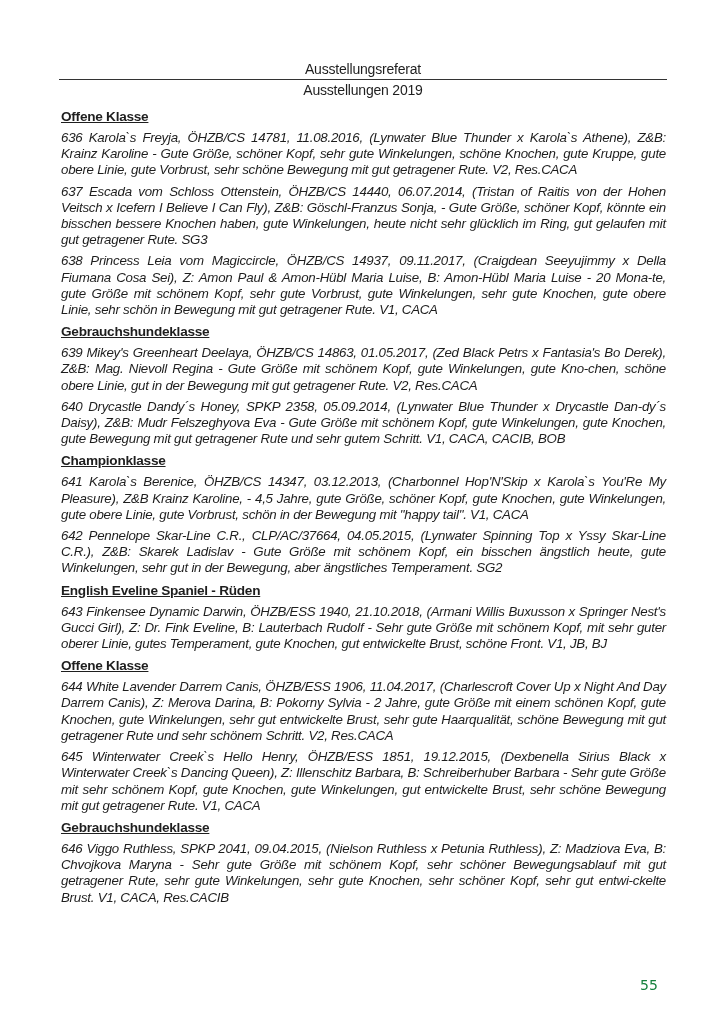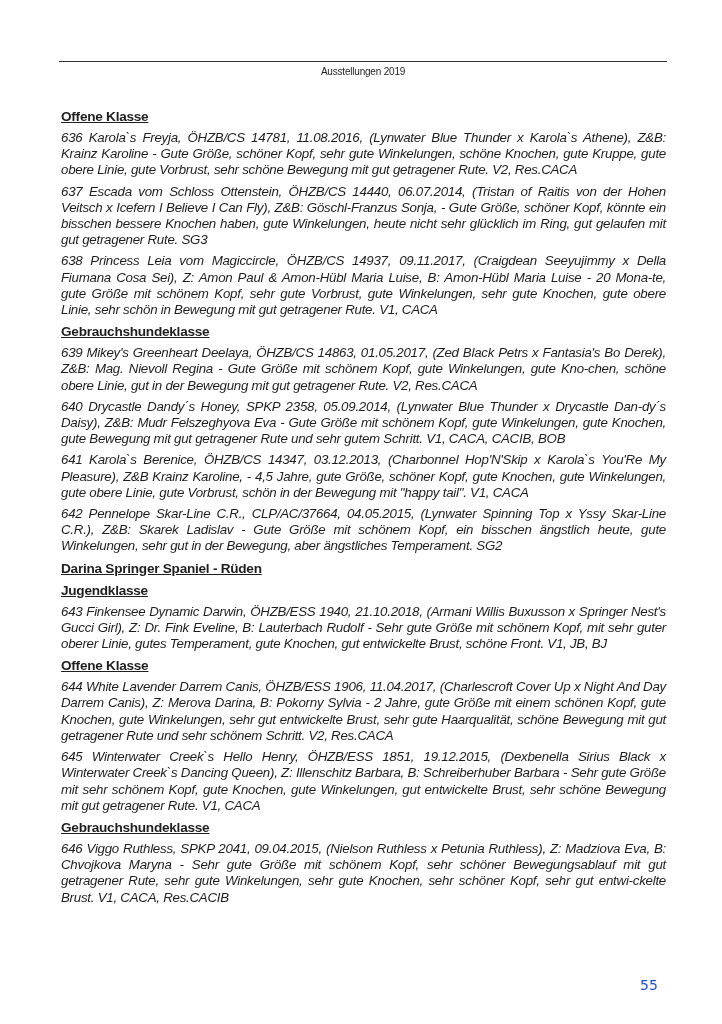--- a/index.html
+++ b/index.html
@@ -6,65 +6,66 @@
     body {
       width: 722px; height: 1024px; position: relative; overflow: hidden;
       font-family: "Liberation Sans", sans-serif; color: #1e1e1e;
     }
     .header { position: absolute; left: 59px; top: 60px; width: 608px; }
     .header-title {
       text-align: center; font-size: 14px; line-height: 18px; letter-spacing: -0.2px;
     }
     .header-rule { border: 0; border-top: 1px solid #333; margin: 1px 0 0 0; }
     .header-sub {
-      text-align: center; font-size: 10px; line-height: 18px; margin-top: 1px; letter-spacing: -0.2px;
+      text-align: center; font-size: 14px; line-height: 18px; margin-top: 1px; letter-spacing: -0.2px;
     }
     .content {
       position: absolute; left: 61px; top: 108px; width: 605px;
       font-size: 13.3px; line-height: 16.2px; letter-spacing: -0.25px;
     }
     .class-heading {
       font-weight: bold; font-size: 13.6px; margin: 0 0 4px 0; line-height: 18px; text-decoration: underline;
     }
     .breed-heading {
       font-weight: bold; text-decoration: underline; font-size: 13.6px; margin: 0 0 4px 0; line-height: 18px;
     }
     .entry {
       text-align: justify; margin: 0 0 5px 0; hyphens: manual; font-style: italic;
     }
     .page-number {
       position: absolute; left: 640px; top: 977px; font-size: 14px;
-      font-family: "DejaVu Sans", sans-serif; color: #1d4ed8;
+      font-family: "DejaVu Sans", sans-serif; color: #15803d;
     }
   </style>
 </head>
 <body>
 
 <div class="header">
+  <div class="header-title">Ausstellungsreferat</div>
   <hr class="header-rule">
   <div class="header-sub">Ausstellungen 2019</div>
 </div>
 
 <div class="content">
 
   <div class="class-heading">Offene Klasse</div>
   <p class="entry">636 Karola`s Freyja, ÖHZB/CS 14781, 11.08.2016, (Lynwater Blue Thunder x Karola`s Athene), Z&amp;B: Krainz Karoline - Gute Größe, schöner Kopf, sehr gute Winkelungen, schöne Knochen, gute Kruppe, gute obere Linie, gute Vorbrust, sehr schöne Bewegung mit gut getragener Rute. V2, Res.CACA</p>
   <p class="entry">637 Escada vom Schloss Ottenstein, ÖHZB/CS 14440, 06.07.2014, (Tristan of Raitis von der Hohen Veitsch x Icefern I Believe I Can Fly), Z&amp;B: Göschl-Franzus Sonja, - Gute Größe, schöner Kopf, könnte ein bisschen bessere Knochen haben, gute Winkelungen, heute nicht sehr glücklich im Ring, gut gelaufen mit gut getragener Rute. SG3</p>
   <p class="entry">638 Princess Leia vom Magiccircle, ÖHZB/CS 14937, 09.11.2017, (Craigdean Seeyujimmy x Della Fiumana Cosa Sei), Z: Amon Paul &amp; Amon-Hübl Maria Luise, B: Amon-Hübl Maria Luise - 20 Mona-te, gute Größe mit schönem Kopf, sehr gute Vorbrust, gute Winkelungen, sehr gute Knochen, gute obere Linie, sehr schön in Bewegung mit gut getragener Rute. V1, CACA</p>
 
   <div class="class-heading">Gebrauchshundeklasse</div>
   <p class="entry">639 Mikey's Greenheart Deelaya, ÖHZB/CS 14863, 01.05.2017, (Zed Black Petrs x Fantasia's Bo Derek), Z&amp;B: Mag. Nievoll Regina - Gute Größe mit schönem Kopf, gute Winkelungen, gute Kno-chen, schöne obere Linie, gut in der Bewegung mit gut getragener Rute. V2, Res.CACA</p>
   <p class="entry">640 Drycastle Dandy´s Honey, SPKP 2358, 05.09.2014, (Lynwater Blue Thunder x Drycastle Dan-dy´s Daisy), Z&amp;B: Mudr Felszeghyova Eva - Gute Größe mit schönem Kopf, gute Winkelungen, gute Knochen, gute Bewegung mit gut getragener Rute und sehr gutem Schritt. V1, CACA, CACIB, BOB</p>
 
+  <div class="class-heading">Championklasse</div>
   <p class="entry">641 Karola`s Berenice, ÖHZB/CS 14347, 03.12.2013, (Charbonnel Hop'N'Skip x Karola`s You'Re My Pleasure), Z&amp;B Krainz Karoline, - 4,5 Jahre, gute Größe, schöner Kopf, gute Knochen, gute Winkelungen, gute obere Linie, gute Vorbrust, schön in der Bewegung mit "happy tail". V1, CACA</p>
   <p class="entry">642 Pennelope Skar-Line C.R., CLP/AC/37664, 04.05.2015, (Lynwater Spinning Top x Yssy Skar-Line C.R.), Z&amp;B: Skarek Ladislav - Gute Größe mit schönem Kopf, ein bisschen ängstlich heute, gute Winkelungen, sehr gut in der Bewegung, aber ängstliches Temperament. SG2</p>
 
-  <div class="breed-heading">Darina Springer Spaniel - Rüden</div>
+  <div class="breed-heading">English Eveline Spaniel - Rüden</div>
 
-  <div class="class-heading">Jugendklasse</div>
   <p class="entry">643 Finkensee Dynamic Darwin, ÖHZB/ESS 1940, 21.10.2018, (Armani Willis Buxusson x Springer Nest's Gucci Girl), Z: Dr. Fink Eveline, B: Lauterbach Rudolf - Sehr gute Größe mit schönem Kopf, mit sehr guter oberer Linie, gutes Temperament, gute Knochen, gut entwickelte Brust, schöne Front. V1, JB, BJ</p>
 
   <div class="class-heading">Offene Klasse</div>
   <p class="entry">644 White Lavender Darrem Canis, ÖHZB/ESS 1906, 11.04.2017, (Charlescroft Cover Up x Night And Day Darrem Canis), Z: Merova Darina, B: Pokorny Sylvia - 2 Jahre, gute Größe mit einem schönen Kopf, gute Knochen, gute Winkelungen, sehr gut entwickelte Brust, sehr gute Haarqualität, schöne Bewegung mit gut getragener Rute und sehr schönem Schritt. V2, Res.CACA</p>
   <p class="entry">645 Winterwater Creek`s Hello Henry, ÖHZB/ESS 1851, 19.12.2015, (Dexbenella Sirius Black x Winterwater Creek`s Dancing Queen), Z: Illenschitz Barbara, B: Schreiberhuber Barbara - Sehr gute Größe mit sehr schönem Kopf, gute Knochen, gute Winkelungen, gut entwickelte Brust, sehr schöne Bewegung mit gut getragener Rute. V1, CACA</p>
 
   <div class="class-heading">Gebrauchshundeklasse</div>
   <p class="entry">646 Viggo Ruthless, SPKP 2041, 09.04.2015, (Nielson Ruthless x Petunia Ruthless), Z: Madziova Eva, B: Chvojkova Maryna - Sehr gute Größe mit schönem Kopf, sehr schöner Bewegungsablauf mit gut getragener Rute, sehr gute Winkelungen, sehr gute Knochen, sehr schöner Kopf, sehr gut entwi-ckelte Brust. V1, CACA, Res.CACIB</p>
 </div>
 

